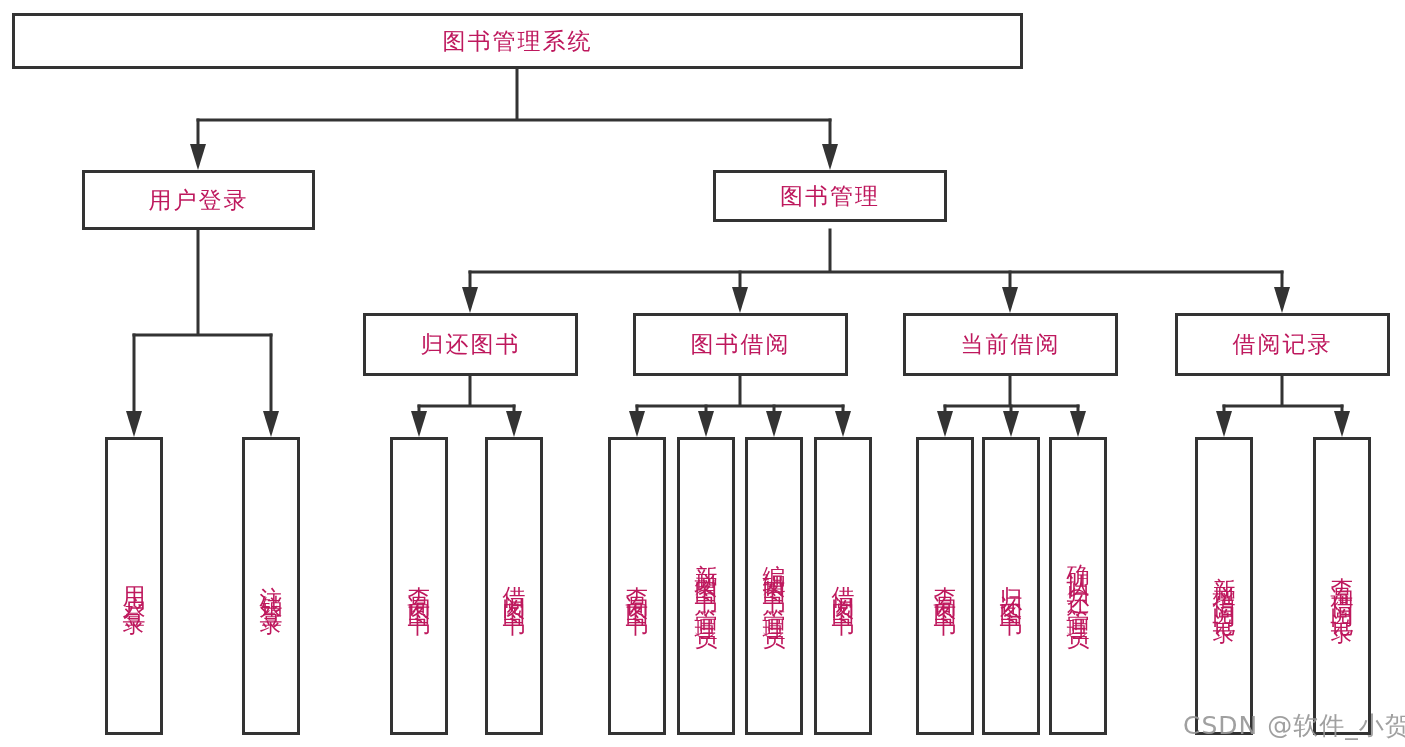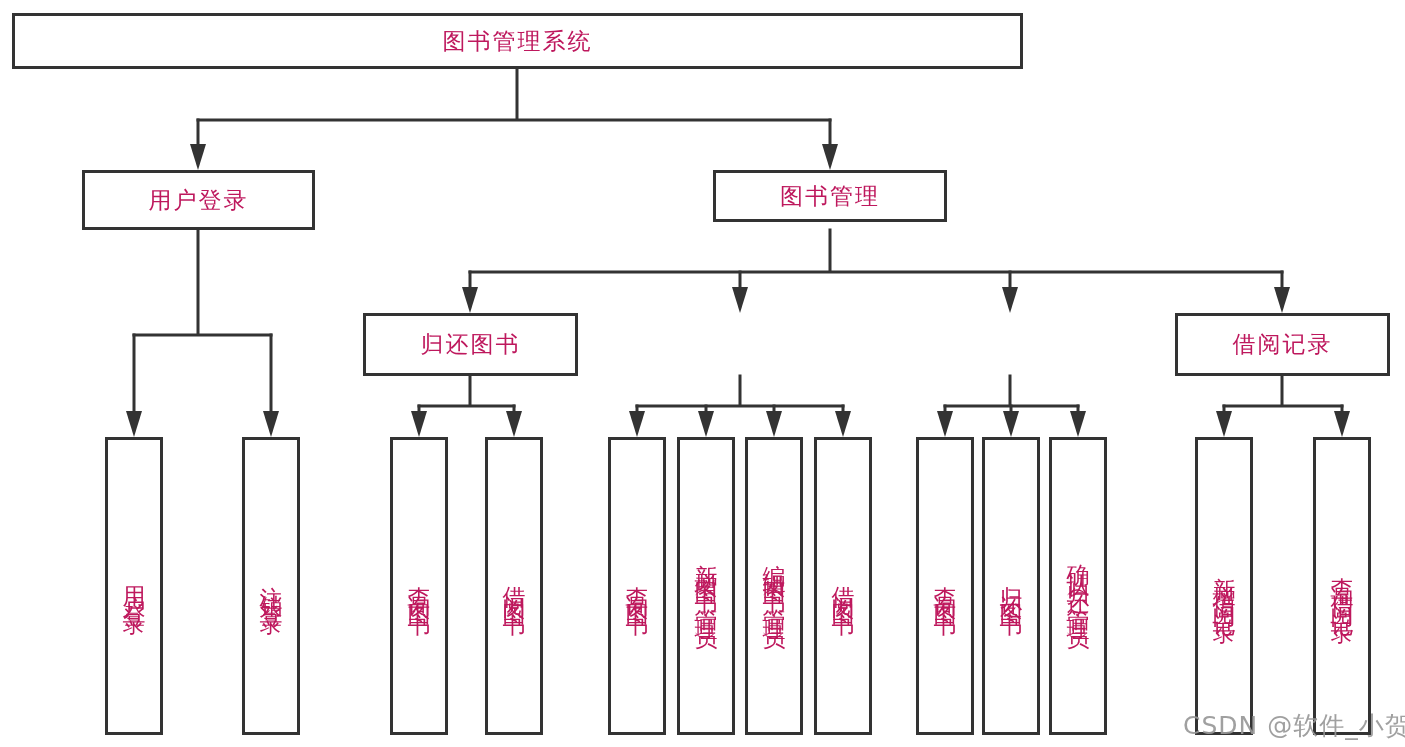--- a/index.html
+++ b/index.html
@@ -109,20 +109,22 @@
       <polygon points="1334,411 1350,411 1342,437"></polygon>
     </g>
   </svg>
 
   <div class="node h root" style="left:12px; top:13px; width:1011px; height:56px;">图书管理系统</div>
 
   <div class="node h" style="left:82px; top:170px; width:233px; height:60px;">用户登录</div>
   <div class="node h" style="left:713px; top:170px; width:234px; height:52px;">图书管理</div>
 
   <div class="node h" style="left:363px; top:313px; width:215px; height:63px;">归还图书</div>
+  <div class="node h" style="left:633px; top:313px; width:215px; height:63px;">图书借阅</div>
+  <div class="node h" style="left:903px; top:313px; width:215px; height:63px;">当前借阅</div>
   <div class="node h" style="left:1175px; top:313px; width:215px; height:63px;">借阅记录</div>
 
   <div class="node v" style="left:105px;">
     <span class="vt">用户登录</span>
   </div>
   <div class="node v" style="left:242px;">
     <span class="vt">注销登录</span>
   </div>
 
   <div class="node v" style="left:390px;">

